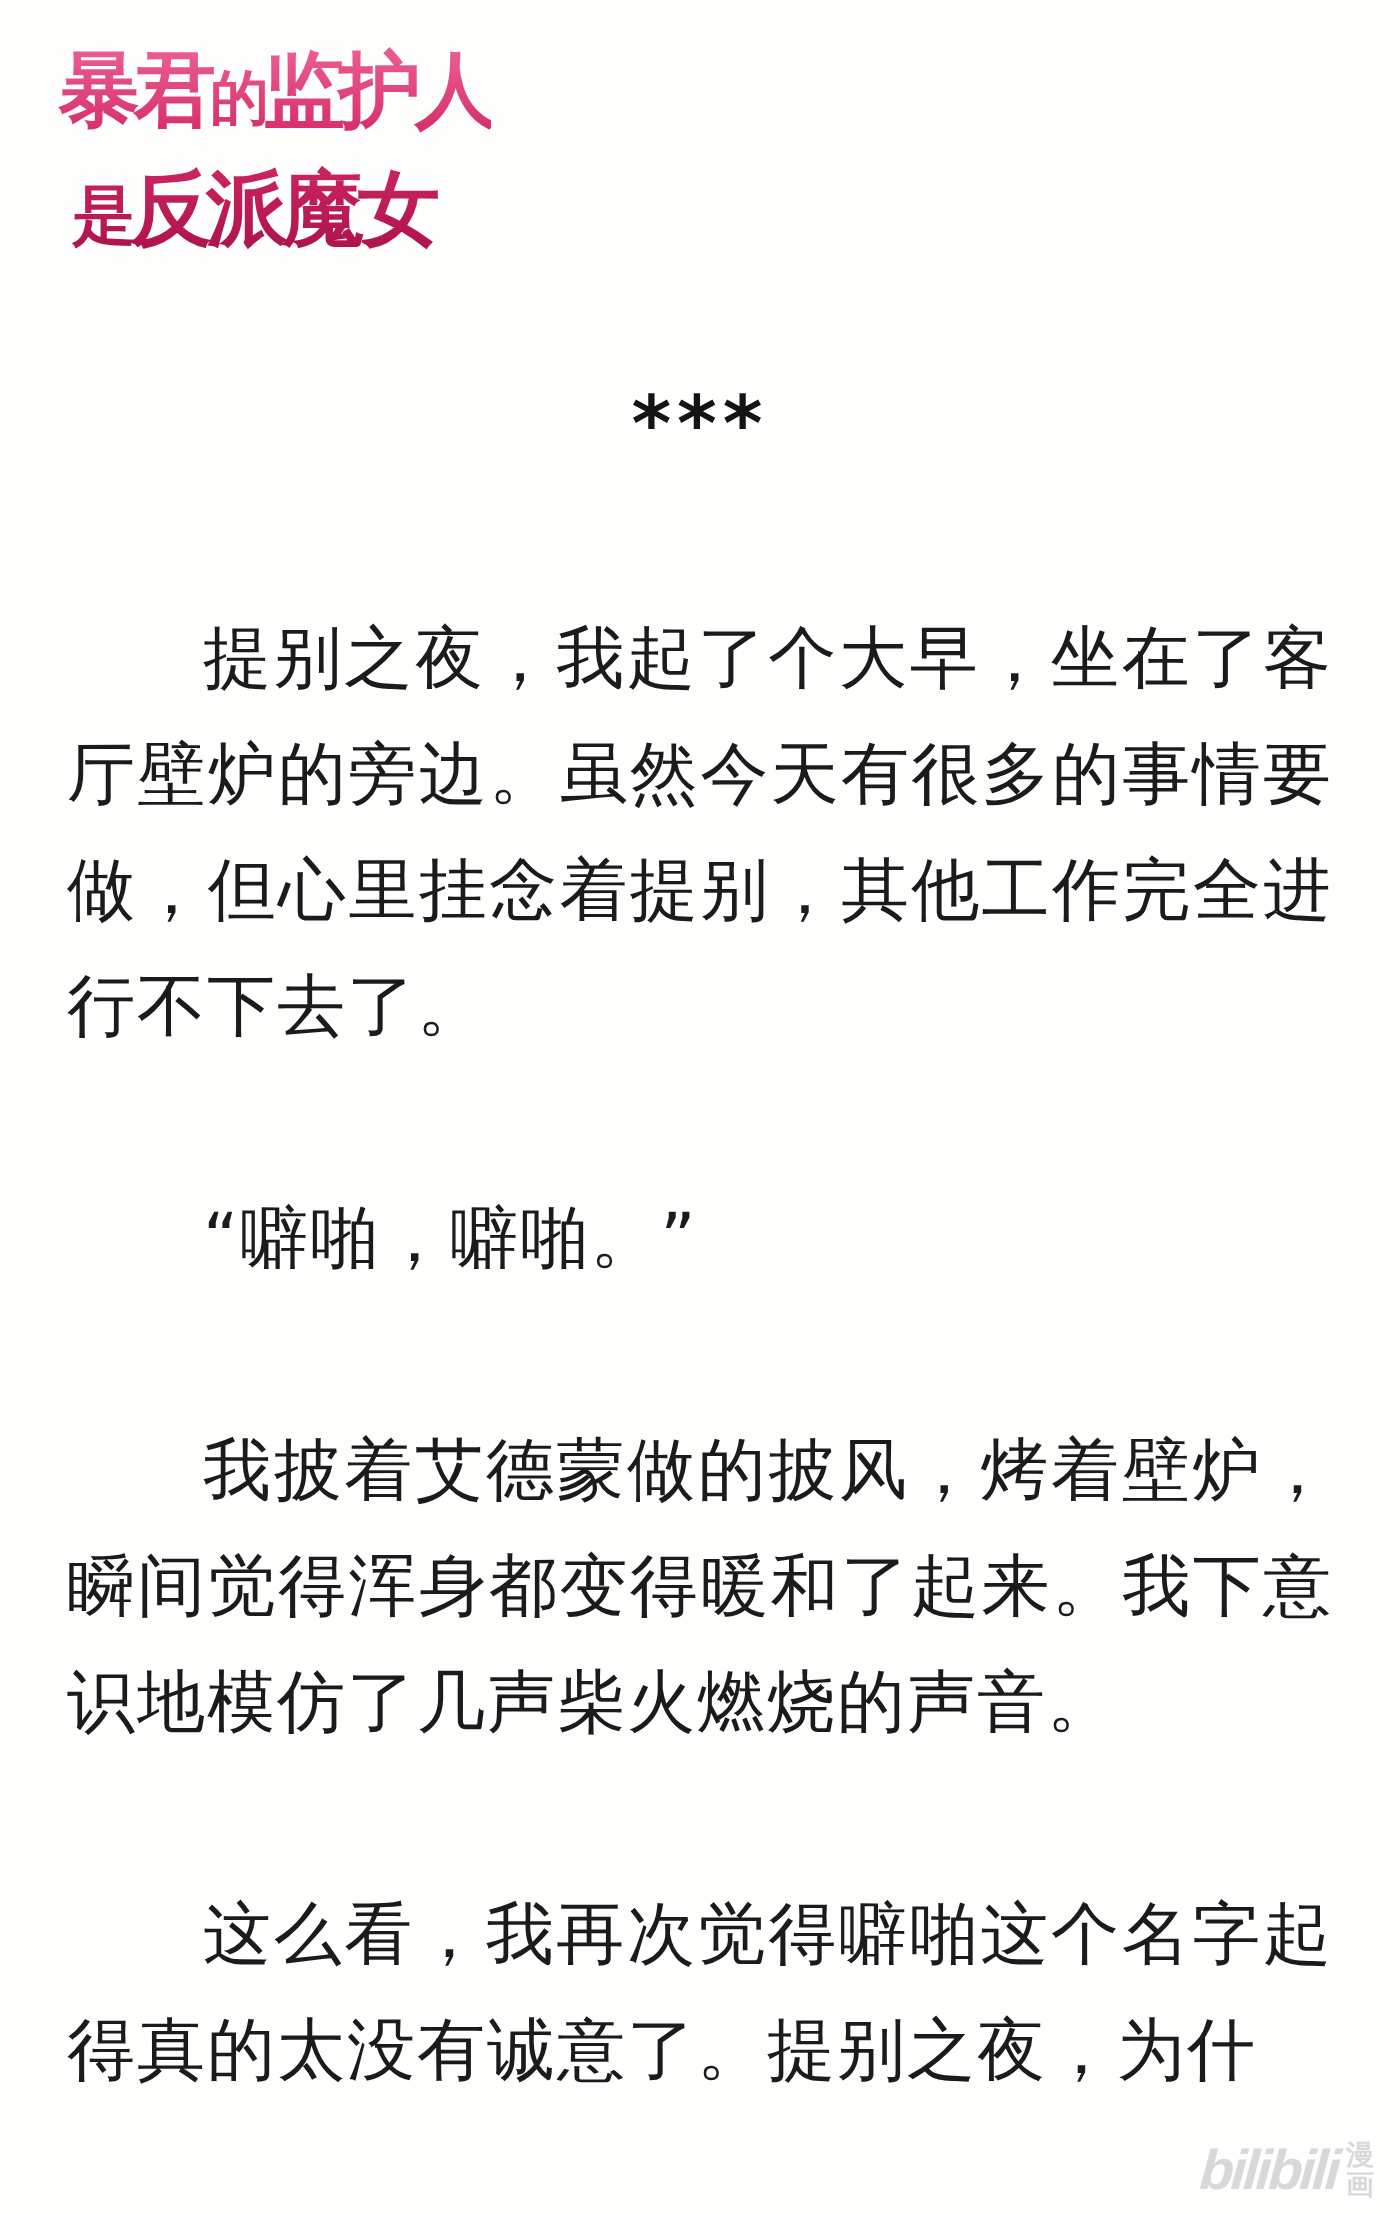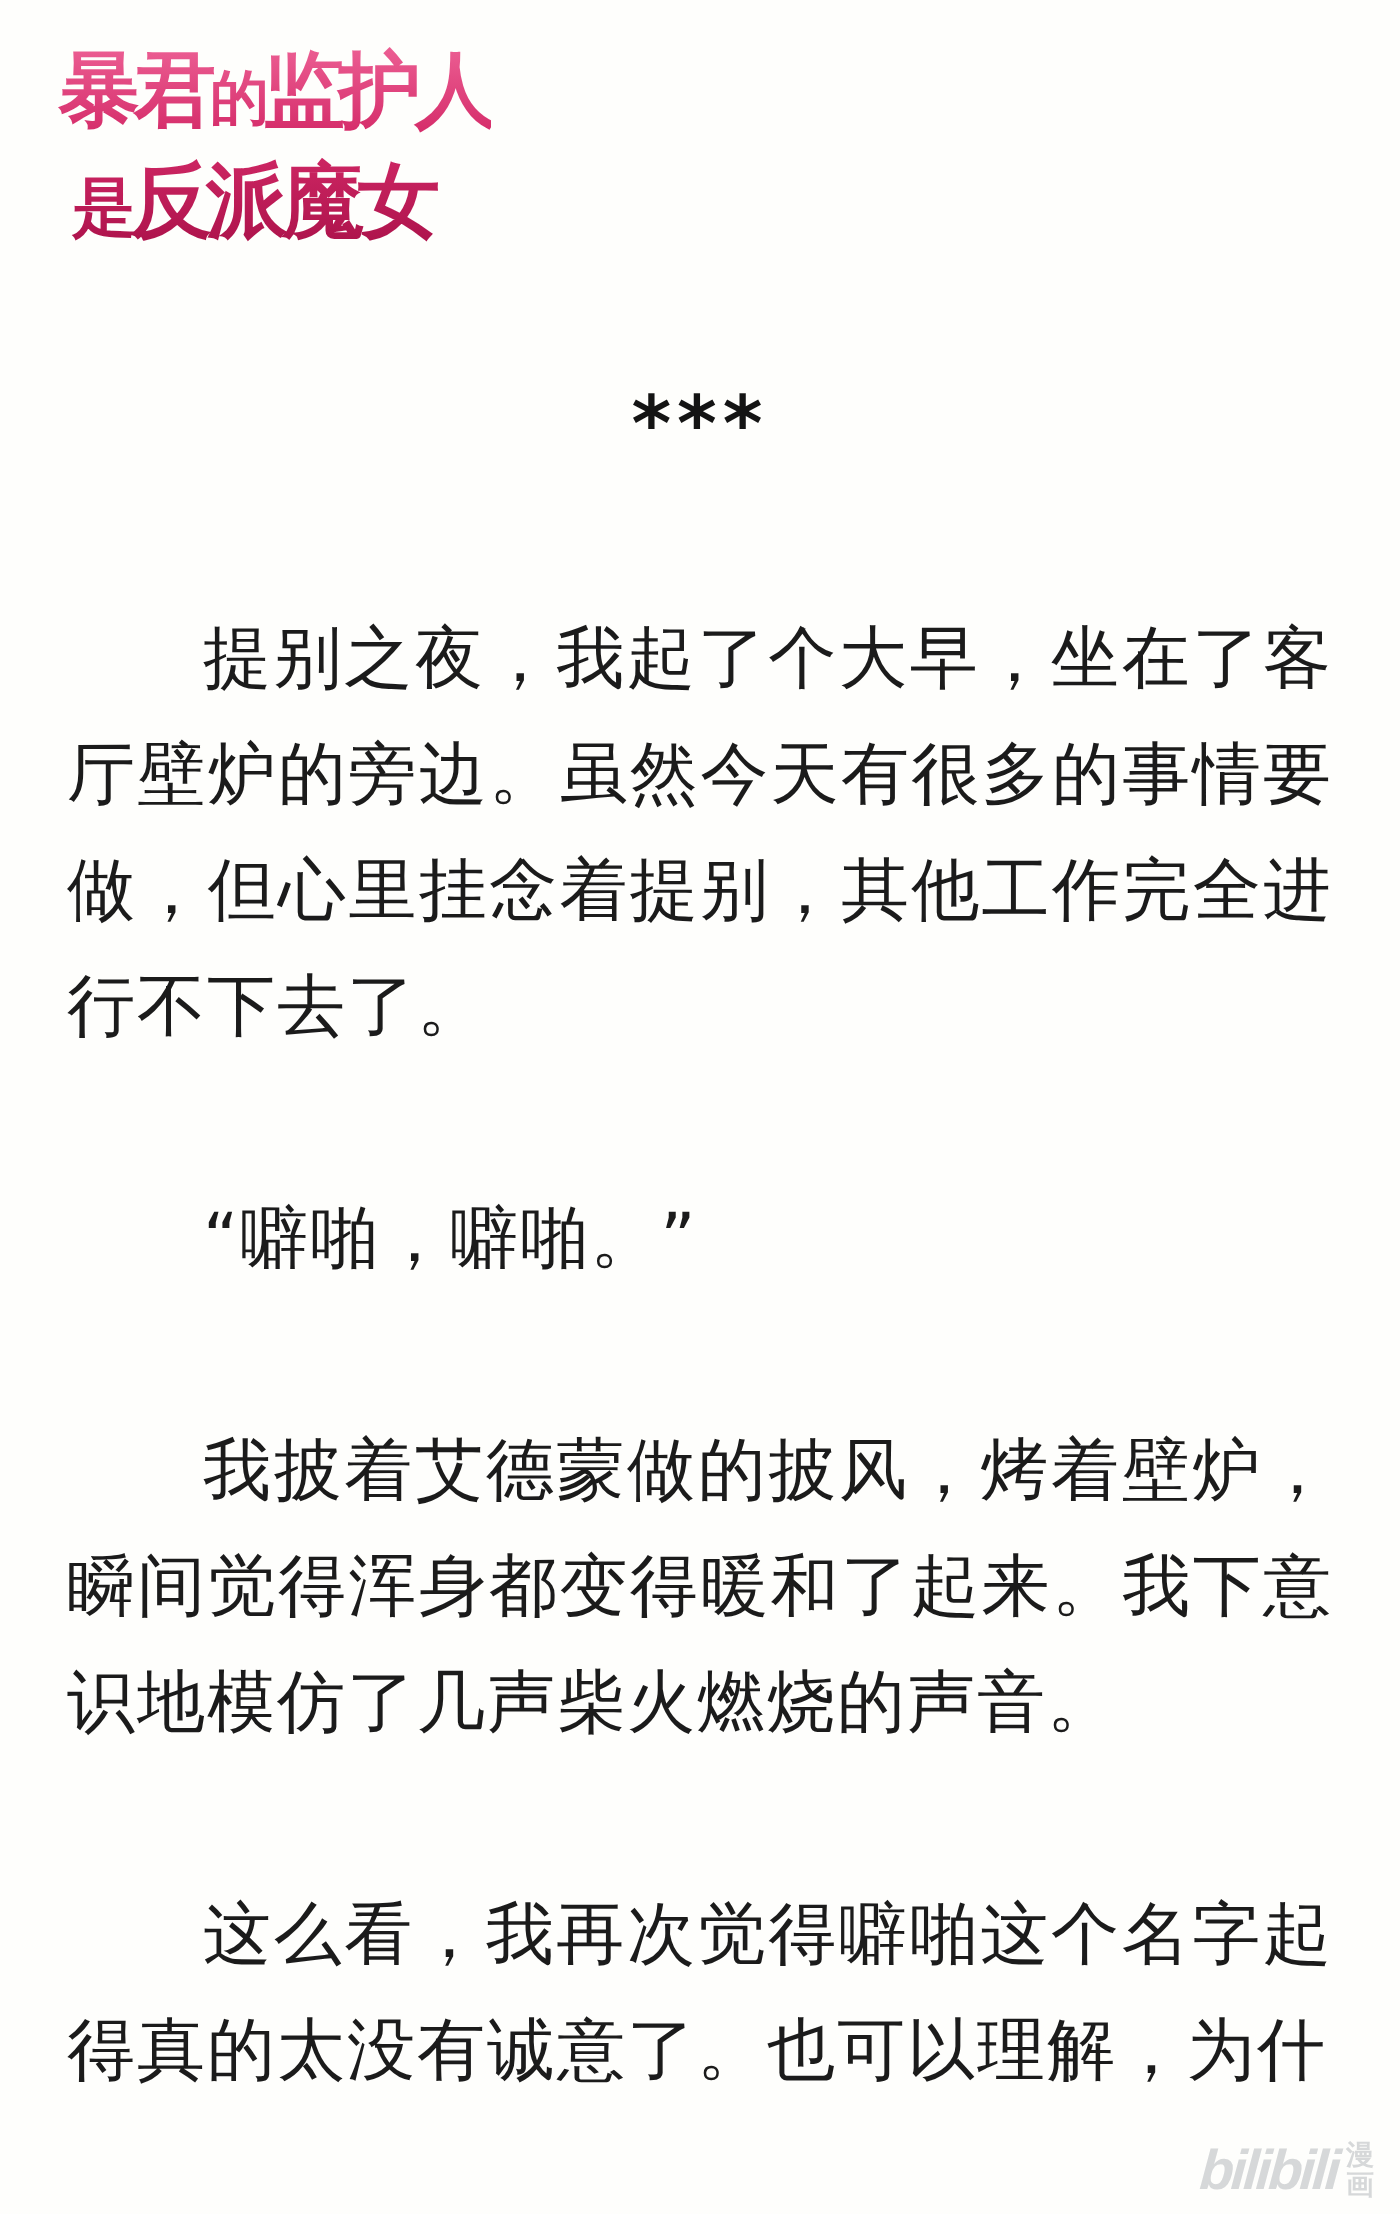--- a/index.html
+++ b/index.html
@@ -28,21 +28,21 @@
       background-clip: text;
       color: transparent;
     }
   }
   .logo-line {
     font-size: 82px;
     line-height: 102px;
     letter-spacing: -6px;
     white-space: nowrap;
   }
-  .logo-line.line2 { padding-left: 14px; }
+  .logo-line.line2 { padding-left: 14px; margin-top: 8px; }
   .logo-line.line1 span:nth-child(3) { font-size: 0.72em; } 
   .logo-line.line2 span:nth-child(1) { font-size: 0.78em; } 
 
   
   .separator {
     position: absolute;
     top: 386px;
     left: 0;
     right: 0;
     text-align: center;
@@ -109,21 +109,21 @@
     <div class="logo-line line1"><span>暴</span><span>君</span><span>的</span><span>监</span><span>护</span><span>人</span></div>
     <div class="logo-line line2"><span>是</span><span>反</span><span>派</span><span>魔</span><span>女</span></div>
   </header>
 
   <div class="separator">***</div>
 
   <main class="content">
     <p>提别之夜，我起了个大早，坐在了客厅壁炉的旁边。虽然今天有很多的事情要做，但心里挂念着提别，其他工作完全进行不下去了。</p>
     <p>“噼啪，噼啪。”</p>
     <p>我披着艾德蒙做的披风，烤着壁炉，瞬间觉得浑身都变得暖和了起来。我下意识地模仿了几声柴火燃烧的声音。</p>
-    <p>这么看，我再次觉得噼啪这个名字起得真的太没有诚意了。也可以理解，为什</p>
+    <p>这么看，我再次觉得噼啪这个名字起得真的太没有诚意了。提别之夜，为什</p>
   </main>
 
   <div class="watermark">
     <span class="wm-brand">bilibili</span>
     <span class="wm-suffix">
       <span>漫</span>
       <span>画</span>
     </span>
   </div>
 

